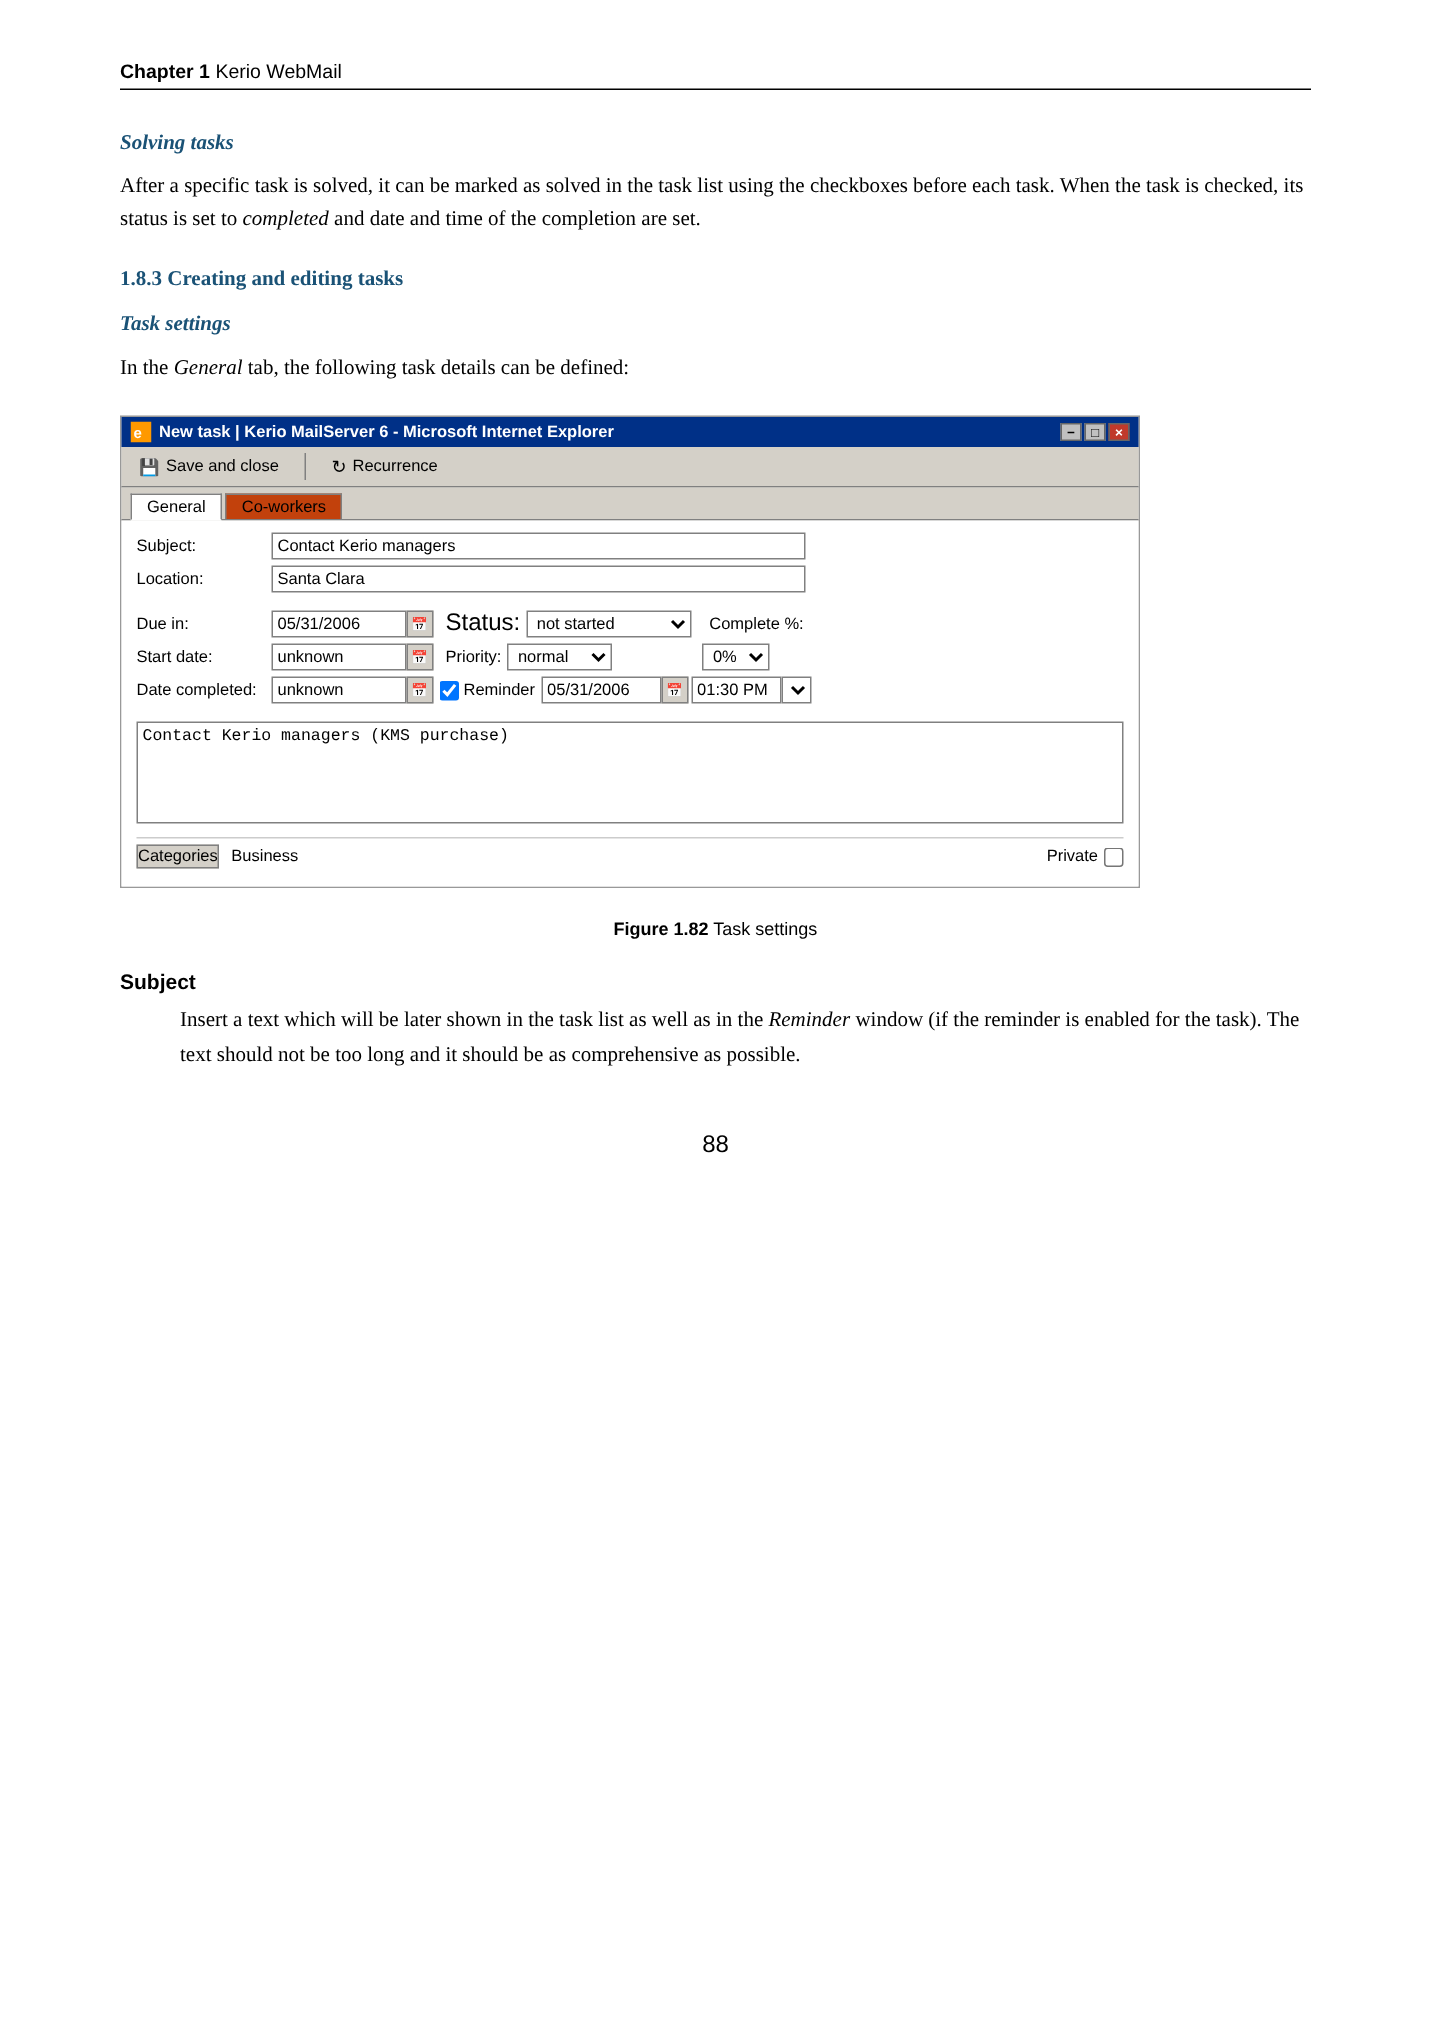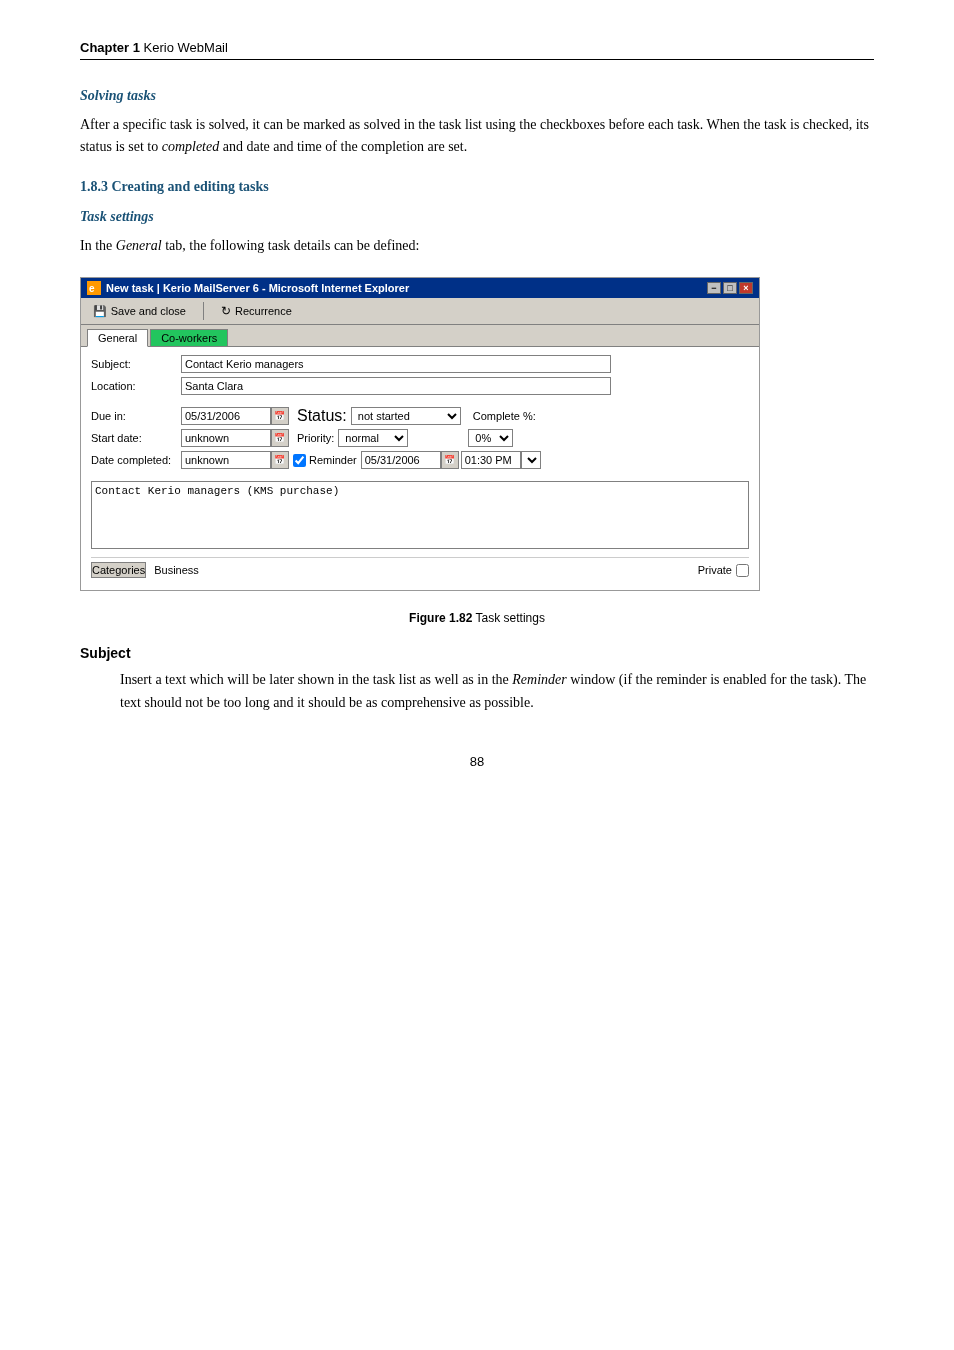--- a/index.html
+++ b/index.html
@@ -115,21 +115,21 @@
       background: #808080;
     }
     .tabs-row {
       background: #d4d0c8;
       padding: 4px 6px 0 6px;
       display: flex;
       gap: 2px;
       border-bottom: 1px solid #808080;
     }
     .tab {
-      background: #22c55e;
+      background: #c2410c;
       border: 1px solid #808080;
       border-bottom: none;
       font-family: Arial, sans-serif;
       font-size: 11px;
       padding: 2px 10px;
       cursor: pointer;
     }
     .tab.active {
       background: #fff;
       border-bottom: 1px solid #fff;
@@ -155,21 +155,21 @@
     }
     .form-input {
       border: 1px solid #808080;
       background: #fff;
       font-family: Arial, sans-serif;
       font-size: 11px;
       padding: 1px 3px;
       height: 18px;
     }
     .input-wide {
-      width: 430px;
+      width: 356px;
     }
     .input-medium {
       width: 90px;
     }
     .calendar-btn {
       width: 18px;
       height: 18px;
       background: #d4d0c8;
       border: 1px solid #808080;
       cursor: pointer;
@@ -243,21 +243,21 @@
     .subsection-title {
       font-family: Arial, sans-serif;
       font-size: 14px;
       font-weight: bold;
       margin-top: 20px;
       margin-bottom: 8px;
     }
     .page-number {
       text-align: center;
       font-family: Arial, sans-serif;
-      font-size: 13px;
+      font-size: 16px;
       margin-top: 40px;
     }
     .checkbox-inline {
       display: inline-flex;
       align-items: center;
       gap: 3px;
     }
     .refresh-icon {
       font-size: 12px;
     }

